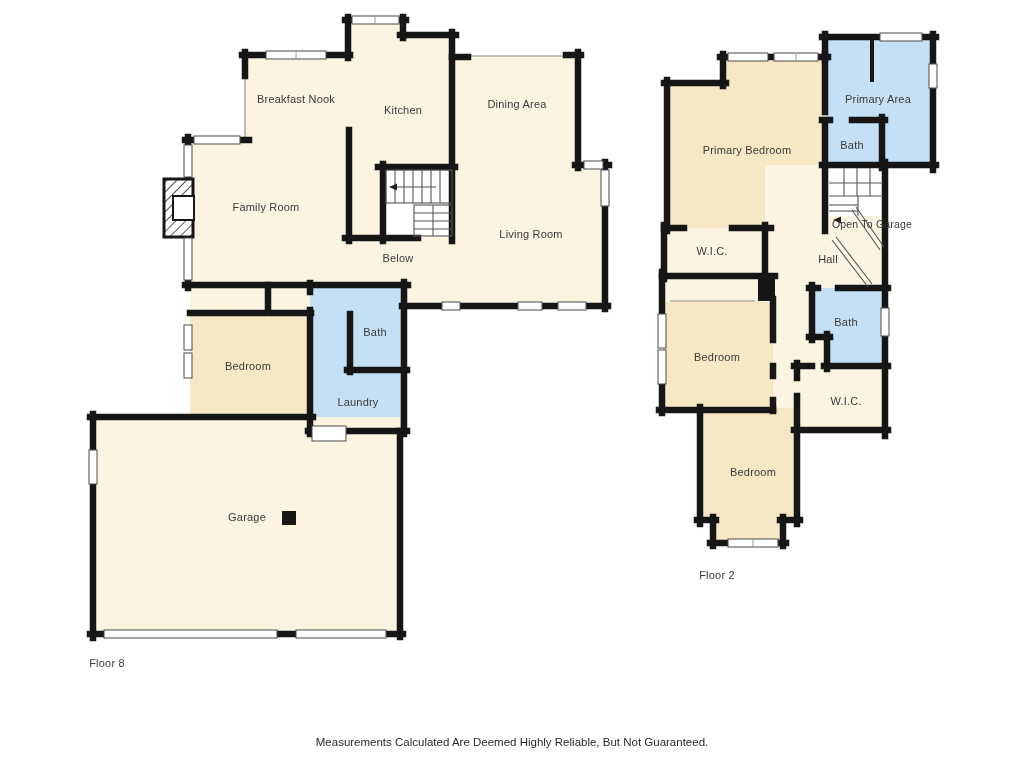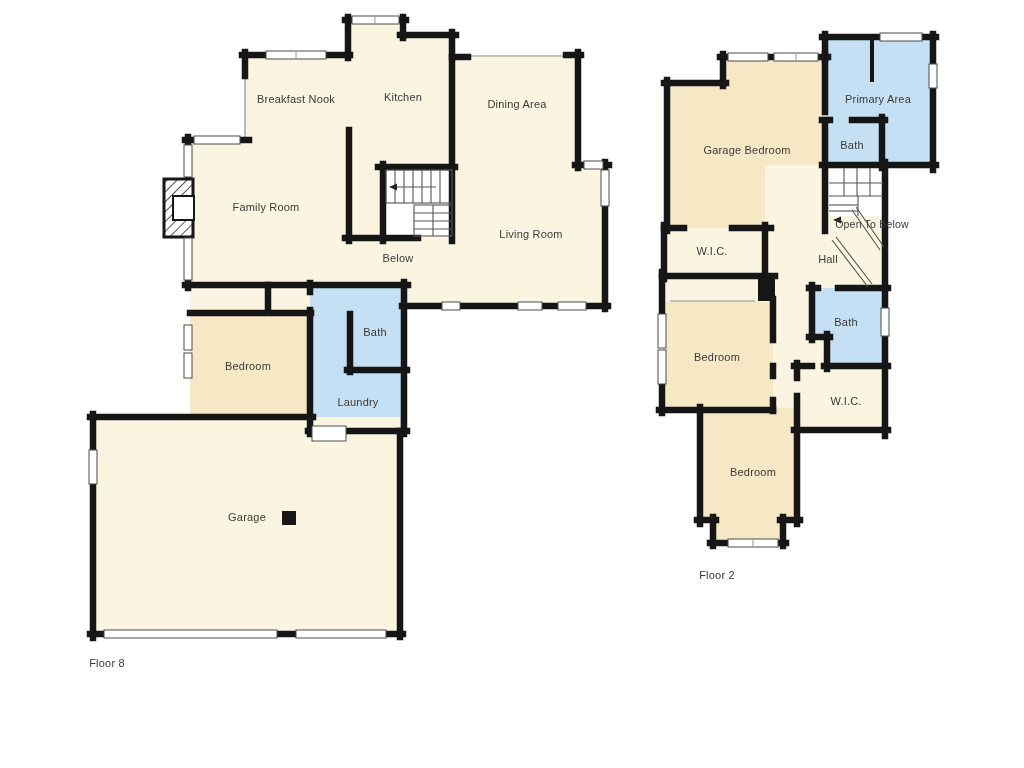--- a/index.html
+++ b/index.html
@@ -222,36 +222,37 @@
       <line x1="856" y1="207" x2="884" y2="247"></line>
       <line x1="852" y1="210" x2="880" y2="250"></line>
       <line x1="832" y1="240" x2="868" y2="287"></line>
       <line x1="836" y1="237" x2="872" y2="284"></line>
     </g>
   </g>
 </svg>
 
 <div class="labels">
   <div class="lbl" style="left:296px;top:99px">Breakfast Nook</div>
-  <div class="lbl" style="left:403px;top:97px">Kitchen</div>
+  <div class="lbl" style="left:403px;top:110px">Kitchen</div>
   <div class="lbl" style="left:517px;top:104px">Dining Area</div>
   <div class="lbl" style="left:266px;top:207px">Family Room</div>
   <div class="lbl" style="left:531px;top:234px">Living Room</div>
   <div class="lbl" style="left:398px;top:258px">Below</div>
   <div class="lbl" style="left:375px;top:332px">Bath</div>
   <div class="lbl" style="left:248px;top:366px">Bedroom</div>
   <div class="lbl" style="left:358px;top:402px">Laundry</div>
   <div class="lbl" style="left:247px;top:517px">Garage</div>
   <div class="lbl" style="left:107px;top:663px">Floor 8</div>
 
-  <div class="lbl" style="left:747px;top:150px">Garage Bedroom</div>
+  <div class="lbl" style="left:747px;top:150px">Primary Bedroom</div>
   <div class="lbl" style="left:878px;top:99px">Primary Area</div>
   <div class="lbl" style="left:852px;top:145px">Bath</div>
-  <div class="lbl small" style="left:872px;top:224px">Open To Below</div>
+  <div class="lbl small" style="left:872px;top:224px">Open To Garage</div>
   <div class="lbl" style="left:712px;top:251px">W.I.C.</div>
   <div class="lbl" style="left:828px;top:259px">Hall</div>
   <div class="lbl" style="left:846px;top:322px">Bath</div>
   <div class="lbl" style="left:717px;top:357px">Bedroom</div>
   <div class="lbl" style="left:846px;top:401px">W.I.C.</div>
   <div class="lbl" style="left:753px;top:472px">Bedroom</div>
   <div class="lbl" style="left:717px;top:575px">Floor 2</div>
 
+  <div class="disclaimer">Measurements Calculated Are Deemed Highly Reliable, But Not Guaranteed.</div>
 </div>
 
 </body></html>

